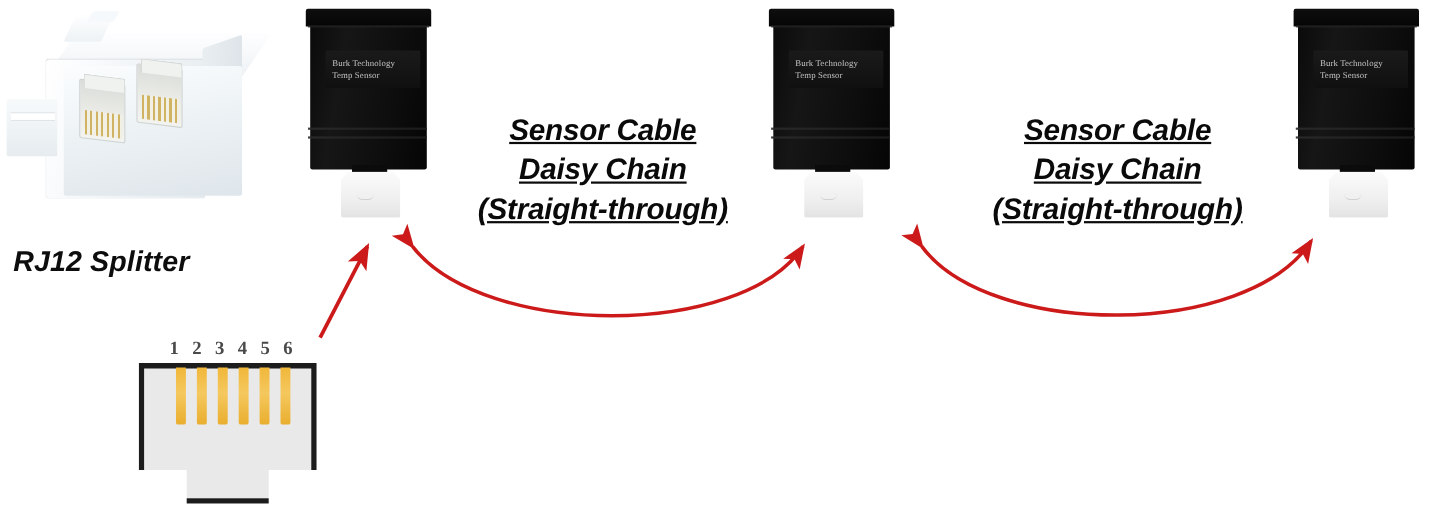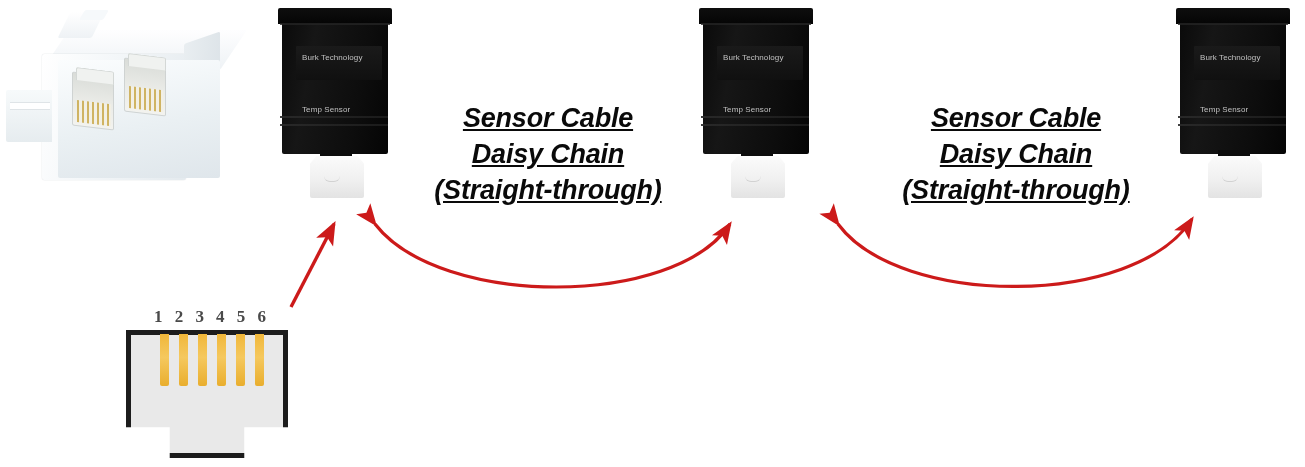--- a/index.html
+++ b/index.html
@@ -100,22 +100,22 @@
   }
   .sn-plate {
     position:absolute; left:20px; top:42px; width:86px; height:34px;
     background:linear-gradient(180deg,#1a1a1a 0%,#101010 100%);
     border-radius:1px;
     display:flex; flex-direction:column; justify-content:center;
     padding-left:6px;
   }
   .sn-plate span {
     display:block; color:#cfcfcf; font-size:8px; line-height:11px;
-    font-family:Liberation Sans, sans-serif; letter-spacing:.1px;
-    white-space:nowrap; opacity:.92;margin-top:41px;
+    font-family:Liberation Serif, serif; letter-spacing:.1px;
+    white-space:nowrap; opacity:.92;
   }
   .sn-ridge {
     position:absolute; left:4px; width:108px; height:2px;
     background:linear-gradient(90deg,#2b2b2b,#1d1d1d);
     opacity:.9;
   }
   .sn-ridge.r1 { top:112px; }
   .sn-ridge.r2 { top:120px; }
   .sn-neck {
     position:absolute; left:44px; top:146px; width:32px; height:10px;
@@ -183,20 +183,21 @@
     <div class="sp-face"></div>
     <div class="sp-port sp-port-a">
       <div class="sp-pins"></div>
     </div>
     <div class="sp-port sp-port-b">
       <div class="sp-pins"></div>
     </div>
     <div class="sp-plug"></div>
     <div class="sp-plug-lip"></div>
   </div>
+  <div class="splitter-label">RJ12 Splitter</div>
 
   <div class="sensor" style="left:276px; top:4px;">
     <div class="sn-body"></div>
     <div class="sn-cap"></div>
     <div class="sn-cap-line"></div>
     <div class="sn-plate">
       <span>Burk Technology</span>
       <span>Temp Sensor</span>
     </div>
     <div class="sn-ridge r1"></div>

